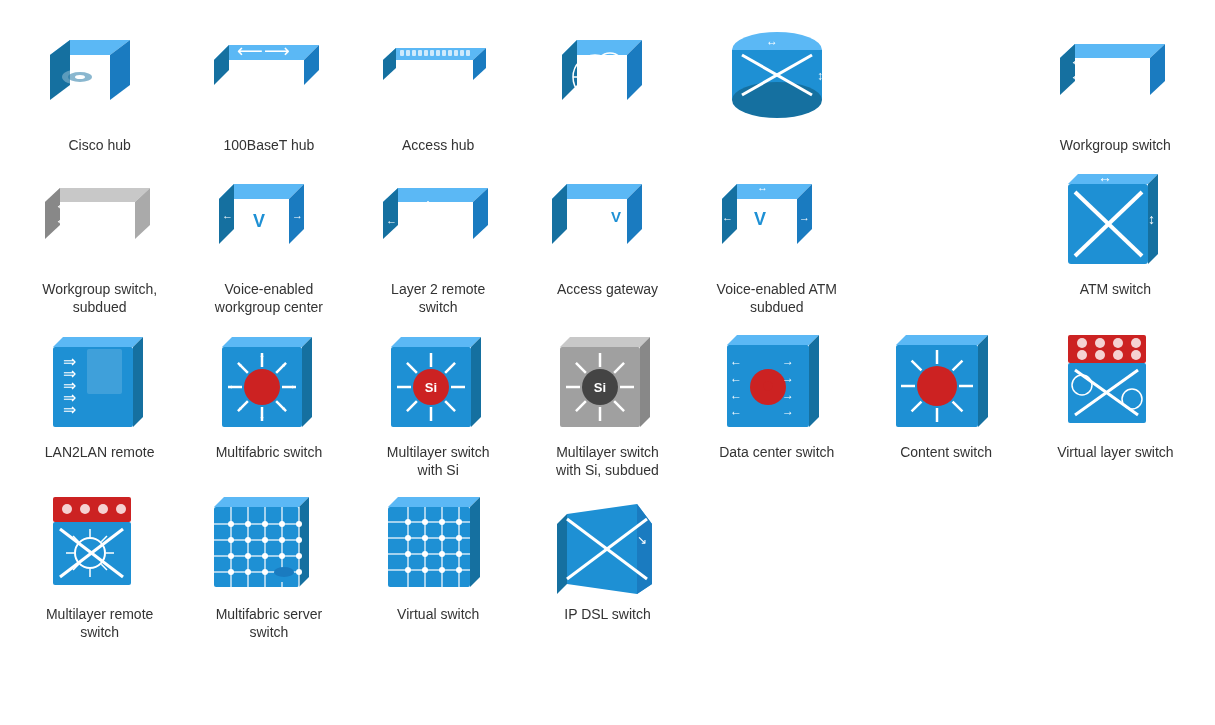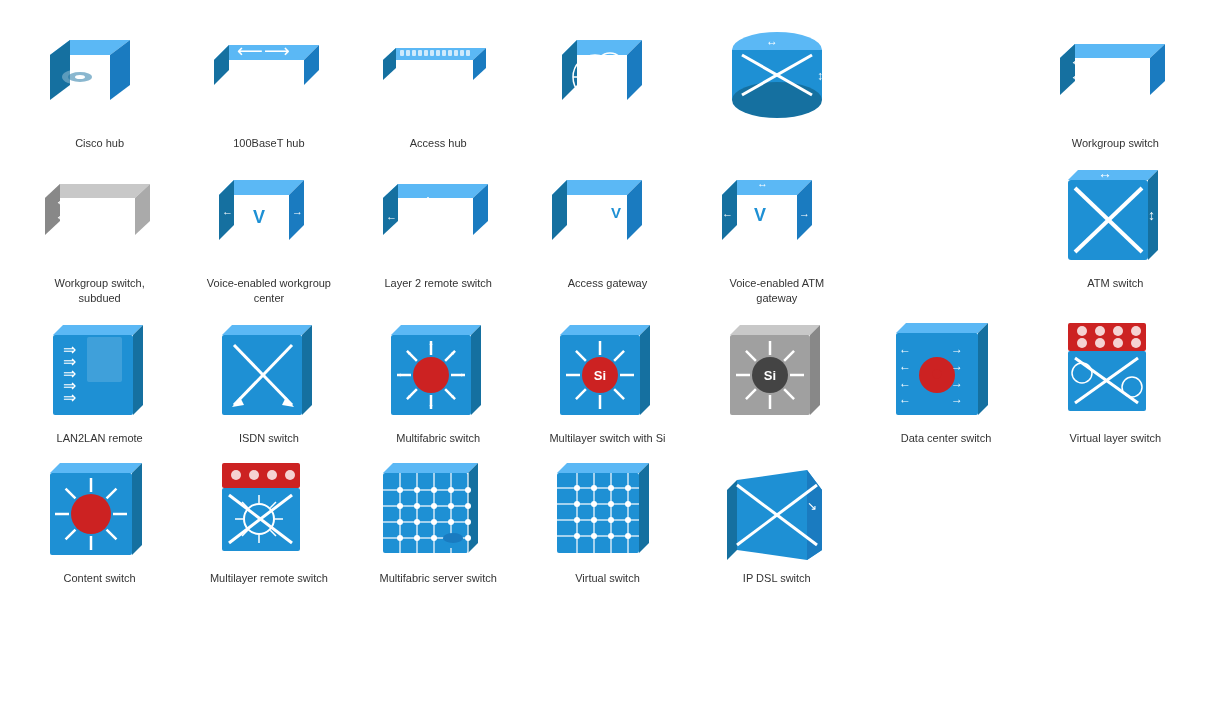--- a/index.html
+++ b/index.html
@@ -26,21 +26,21 @@
       gap: 6px;
     }
     .icon-wrap {
       width: 130px;
       height: 110px;
       display: flex;
       align-items: center;
       justify-content: center;
     }
     .label {
-      font-size: 11px;
+      font-size: 14px;
       color: #333;
       max-width: 130px;
       line-height: 1.3;
     }
 
     
     svg { display: block; }
   </style>
 </head>
 <body>
@@ -237,21 +237,21 @@
       <path d="M80,30 L80,75 L95,60 L95,15 Z" fill="#1a7bc0"></path>
 
       <rect x="28" y="38" width="30" height="25" fill="#ffffff" opacity="0.9"></rect>
       <text x="43" y="56" font-size="18" fill="#1e90d4" text-anchor="middle" font-weight="bold">V</text>
 
       <text x="5" y="52" font-size="11" fill="#ffffff">←</text>
       <text x="82" y="52" font-size="11" fill="#ffffff">→</text>
       <text x="40" y="22" font-size="11" fill="#ffffff">↔</text>
     </svg>
       </div>
-      <div class="label">Voice-enabled ATM gateway</div>
+      <div class="label">Voice-enabled ATM subdued</div>
     </div>
     <div class="item"></div>
     <div class="item">
       <div class="icon-wrap">
         <svg width="110" height="110" viewBox="0 0 110 110">
 
       <rect x="8" y="20" width="80" height="80" rx="3" fill="#1e90d4"></rect>
       <path d="M8,20 L88,20 L98,10 L18,10 Z" fill="#5bb8f5"></path>
       <path d="M88,20 L88,100 L98,90 L98,10 Z" fill="#1570a0"></path>
 
@@ -276,35 +276,20 @@
       <text x="18" y="40" font-size="16" fill="#ffffff">⇒</text>
           <text x="18" y="52" font-size="16" fill="#ffffff">⇒</text>
           <text x="18" y="64" font-size="16" fill="#ffffff">⇒</text>
           <text x="18" y="76" font-size="16" fill="#ffffff">⇒</text>
           <text x="18" y="88" font-size="16" fill="#ffffff">⇒</text>
 
       <rect x="42" y="22" width="35" height="45" fill="#ffffff" opacity="0.15" rx="2"></rect>
     </svg>
       </div>
       <div class="label">LAN2LAN remote</div>
-    </div>
-    <div class="item">
-      <div class="icon-wrap">
-        <svg width="110" height="110" viewBox="0 0 110 110">
-      <rect x="8" y="20" width="80" height="80" rx="2" fill="#1e90d4"></rect>
-      <path d="M8,20 L88,20 L98,10 L18,10 Z" fill="#5bb8f5"></path>
-      <path d="M88,20 L88,100 L98,90 L98,10 Z" fill="#1570a0"></path>
-
-      <line x1="20" y1="30" x2="78" y2="90" stroke="#ffffff" stroke-width="3"></line>
-      <polygon points="72,82 80,92 68,90" fill="#ffffff"></polygon>
-      <line x1="78" y1="30" x2="20" y2="90" stroke="#ffffff" stroke-width="3"></line>
-      <polygon points="26,82 18,92 30,90" fill="#ffffff"></polygon>
-    </svg>
-      </div>
-      <div class="label">ISDN switch</div>
     </div>
     <div class="item">
       <div class="icon-wrap">
         <svg width="110" height="110" viewBox="0 0 110 110">
       <rect x="8" y="20" width="80" height="80" rx="2" fill="#1e90d4"></rect>
       <path d="M8,20 L88,20 L98,10 L18,10 Z" fill="#5bb8f5"></path>
       <path d="M88,20 L88,100 L98,90 L98,10 Z" fill="#1570a0"></path>
 
       <circle cx="48" cy="60" r="18" fill="#cc2222"></circle>
 
@@ -362,20 +347,21 @@
       <line x1="48" y1="40" x2="48" y2="26" stroke="#ffffff" stroke-width="2.5"></line>
           <line x1="62.14213562373095" y1="45.85786437626905" x2="72.04163056034261" y2="35.95836943965739" stroke="#ffffff" stroke-width="2.5"></line>
           <line x1="68" y1="60" x2="82" y2="60" stroke="#ffffff" stroke-width="2.5"></line>
           <line x1="62.14213562373095" y1="74.14213562373095" x2="72.04163056034261" y2="84.04163056034261" stroke="#ffffff" stroke-width="2.5"></line>
           <line x1="48" y1="80" x2="48" y2="94" stroke="#ffffff" stroke-width="2.5"></line>
           <line x1="33.85786437626905" y1="74.14213562373095" x2="23.958369439657385" y2="84.04163056034261" stroke="#ffffff" stroke-width="2.5"></line>
           <line x1="28" y1="60" x2="14" y2="60.00000000000001" stroke="#ffffff" stroke-width="2.5"></line>
           <line x1="33.85786437626905" y1="45.85786437626905" x2="23.95836943965738" y2="35.95836943965739" stroke="#ffffff" stroke-width="2.5"></line>
     </svg>
       </div>
+      <div class="label">Multilayer switch with Si, subdued</div>
     </div>
     <div class="item">
       <div class="icon-wrap">
         <svg width="110" height="110" viewBox="0 0 110 110">
       <rect x="5" y="18" width="82" height="82" rx="2" fill="#1e90d4"></rect>
       <path d="M5,18 L87,18 L97,8 L15,8 Z" fill="#5bb8f5"></path>
       <path d="M87,18 L87,100 L97,90 L97,8 Z" fill="#1570a0"></path>
 
       <circle cx="46" cy="60" r="18" fill="#cc2222"></circle>
 
@@ -388,20 +374,41 @@
       <text x="8" y="88" font-size="12" fill="#ffffff">←</text>
       <text x="60" y="88" font-size="12" fill="#ffffff">→</text>
       <text x="46" y="65" font-size="22" fill="#cc2222" text-anchor="middle">●</text>
     </svg>
       </div>
       <div class="label">Data center switch</div>
     </div>
     <div class="item">
       <div class="icon-wrap">
         <svg width="110" height="110" viewBox="0 0 110 110">
+      <rect x="5" y="18" width="82" height="82" rx="2" fill="#1e90d4"></rect>
+      <path d="M5,18 L87,18 L97,8 L15,8 Z" fill="#5bb8f5"></path>
+      <path d="M87,18 L87,100 L97,90 L97,8 Z" fill="#1570a0"></path>
+
+      <circle cx="46" cy="59" r="20" fill="#cc2222"></circle>
+
+      <line x1="46" y1="37" x2="46" y2="23" stroke="#ffffff" stroke-width="2.5"></line>
+          <line x1="61.55634918610404" y1="43.44365081389596" x2="71.45584412271572" y2="33.54415587728429" stroke="#ffffff" stroke-width="2.5"></line>
+          <line x1="68" y1="59" x2="82" y2="59" stroke="#ffffff" stroke-width="2.5"></line>
+          <line x1="61.55634918610404" y1="74.55634918610404" x2="71.45584412271572" y2="84.45584412271572" stroke="#ffffff" stroke-width="2.5"></line>
+          <line x1="46" y1="81" x2="46" y2="95" stroke="#ffffff" stroke-width="2.5"></line>
+          <line x1="30.443650813895957" y1="74.55634918610404" x2="20.54415587728429" y2="84.45584412271572" stroke="#ffffff" stroke-width="2.5"></line>
+          <line x1="24" y1="59" x2="10" y2="59.00000000000001" stroke="#ffffff" stroke-width="2.5"></line>
+          <line x1="30.44365081389595" y1="43.44365081389596" x2="20.544155877284282" y2="33.54415587728429" stroke="#ffffff" stroke-width="2.5"></line>
+    </svg>
+      </div>
+      <div class="label">Content switch</div>
+    </div>
+    <div class="item">
+      <div class="icon-wrap">
+        <svg width="110" height="110" viewBox="0 0 110 110">
 
       <rect x="8" y="8" width="78" height="28" rx="2" fill="#cc2222"></rect>
 
       <circle cx="22" cy="16" r="5" fill="#ffffff" opacity="0.8"></circle>
       <circle cx="40" cy="16" r="5" fill="#ffffff" opacity="0.8"></circle>
       <circle cx="58" cy="16" r="5" fill="#ffffff" opacity="0.8"></circle>
       <circle cx="76" cy="16" r="5" fill="#ffffff" opacity="0.8"></circle>
       <circle cx="22" cy="28" r="5" fill="#ffffff" opacity="0.8"></circle>
       <circle cx="40" cy="28" r="5" fill="#ffffff" opacity="0.8"></circle>
       <circle cx="58" cy="28" r="5" fill="#ffffff" opacity="0.8"></circle>
@@ -410,41 +417,20 @@
       <rect x="8" y="36" width="78" height="60" rx="2" fill="#1e90d4"></rect>
 
       <line x1="15" y1="43" x2="78" y2="88" stroke="#ffffff" stroke-width="3"></line>
       <line x1="78" y1="43" x2="15" y2="88" stroke="#ffffff" stroke-width="3"></line>
 
       <circle cx="22" cy="58" r="10" fill="none" stroke="#ffffff" stroke-width="1.5"></circle>
       <circle cx="72" cy="72" r="10" fill="none" stroke="#ffffff" stroke-width="1.5"></circle>
     </svg>
       </div>
       <div class="label">Virtual layer switch</div>
-    </div>
-    <div class="item">
-      <div class="icon-wrap">
-        <svg width="110" height="110" viewBox="0 0 110 110">
-      <rect x="5" y="18" width="82" height="82" rx="2" fill="#1e90d4"></rect>
-      <path d="M5,18 L87,18 L97,8 L15,8 Z" fill="#5bb8f5"></path>
-      <path d="M87,18 L87,100 L97,90 L97,8 Z" fill="#1570a0"></path>
-
-      <circle cx="46" cy="59" r="20" fill="#cc2222"></circle>
-
-      <line x1="46" y1="37" x2="46" y2="23" stroke="#ffffff" stroke-width="2.5"></line>
-          <line x1="61.55634918610404" y1="43.44365081389596" x2="71.45584412271572" y2="33.54415587728429" stroke="#ffffff" stroke-width="2.5"></line>
-          <line x1="68" y1="59" x2="82" y2="59" stroke="#ffffff" stroke-width="2.5"></line>
-          <line x1="61.55634918610404" y1="74.55634918610404" x2="71.45584412271572" y2="84.45584412271572" stroke="#ffffff" stroke-width="2.5"></line>
-          <line x1="46" y1="81" x2="46" y2="95" stroke="#ffffff" stroke-width="2.5"></line>
-          <line x1="30.443650813895957" y1="74.55634918610404" x2="20.54415587728429" y2="84.45584412271572" stroke="#ffffff" stroke-width="2.5"></line>
-          <line x1="24" y1="59" x2="10" y2="59.00000000000001" stroke="#ffffff" stroke-width="2.5"></line>
-          <line x1="30.44365081389595" y1="43.44365081389596" x2="20.544155877284282" y2="33.54415587728429" stroke="#ffffff" stroke-width="2.5"></line>
-    </svg>
-      </div>
-      <div class="label">Content switch</div>
     </div>
     <div class="item">
       <div class="icon-wrap">
         <svg width="110" height="110" viewBox="0 0 110 110">
 
       <rect x="8" y="8" width="78" height="25" rx="2" fill="#cc2222"></rect>
       <circle cx="22" cy="20" r="5" fill="#ffffff" opacity="0.8"></circle>
           <circle cx="40" cy="20" r="5" fill="#ffffff" opacity="0.8"></circle>
           <circle cx="58" cy="20" r="5" fill="#ffffff" opacity="0.8"></circle>
           <circle cx="76" cy="20" r="5" fill="#ffffff" opacity="0.8"></circle>

